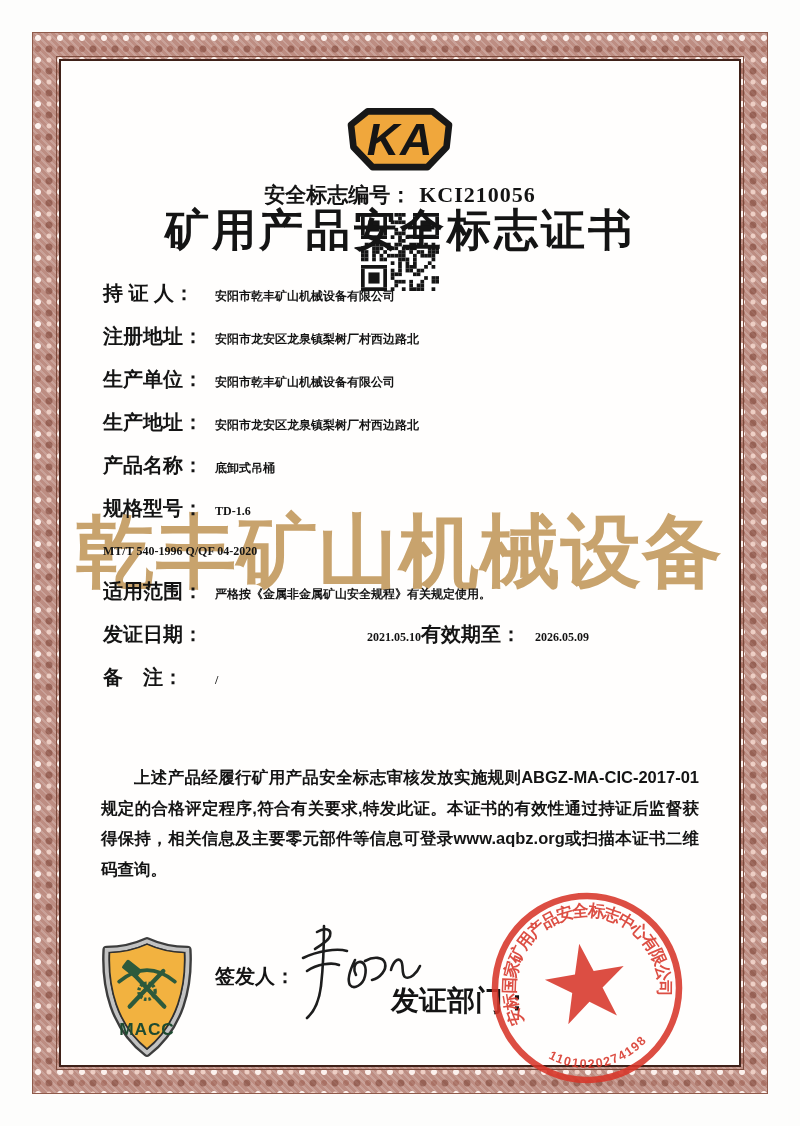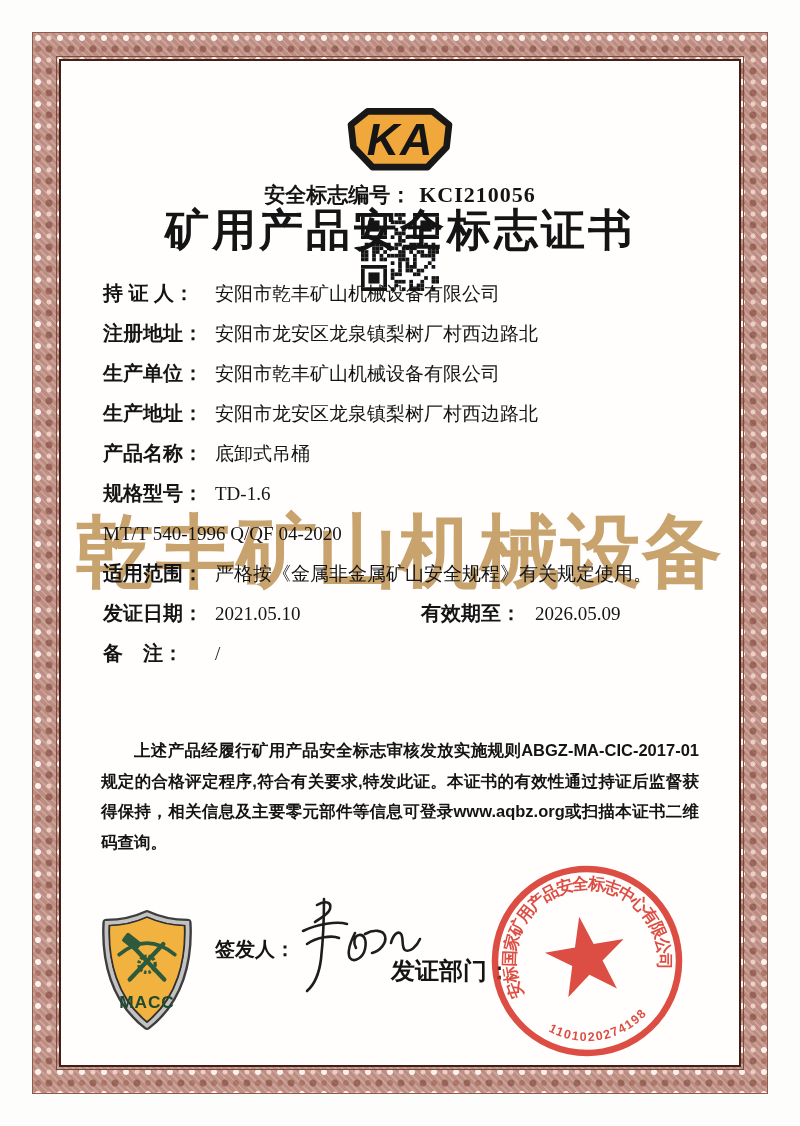--- a/index.html
+++ b/index.html
@@ -28,29 +28,29 @@
   .hvalue{font-family:"Liberation Serif",serif;font-weight:700;letter-spacing:1px;
           margin-left:8px;font-size:22px;}
   .qr{width:78px;height:78px;flex:0 0 auto;}
   .title{position:relative;z-index:1;margin-top:18px;text-align:center;font-size:44px;
          font-weight:900;letter-spacing:3px;font-family:"Liberation Serif",serif;}
   .fields{position:relative;z-index:1;margin:22px 42px 0;}
   .frow{display:flex;align-items:baseline;margin-bottom:17px;font-size:20px;line-height:23px;}
   .flabel{font-weight:800;flex:0 0 112px;white-space:nowrap;}
   .flabel.auto{flex:0 0 auto;margin-right:10px;}
   .flabel.l2{flex:0 0 auto;margin-right:14px;}
-  .fvalue{font-size:19px;font-weight:400;font-family:"Liberation Serif",serif;white-space:nowrap;}
+  .fvalue{font-size:12px;font-weight:700;font-family:"Liberation Serif",serif;white-space:nowrap;text-align:right;}
   .fvalue.dval{flex:0 0 206px;}
   .statement{position:relative;z-index:1;margin:70px 40px 0;font-size:16.5px;line-height:1.85;
              font-weight:600;text-indent:2em;text-align:justify;}
   .footer{position:relative;z-index:1;height:215px;margin-top:8px;}
   .shield{position:absolute;left:38px;top:44px;width:96px;height:122px;}
   .signer{position:absolute;left:154px;top:71px;font-size:20px;font-weight:800;text-align:right;}
   .sig{position:absolute;left:216px;top:24px;width:168px;height:118px;}
-  .dept{position:absolute;left:330px;top:90px;font-size:24px;font-weight:800;}
+  .dept{position:absolute;left:330px;top:90px;font-size:28px;font-weight:800;}
   .stamp{position:absolute;left:426px;top:-4px;width:200px;height:200px;transform:rotate(-10deg);}
 </style>
 </head>
 <body>
 
 <div class="page">
   <div class="ornate"></div>
 
   <div class="panel">
     <div class="watermark">乾丰矿山机械设备</div>

